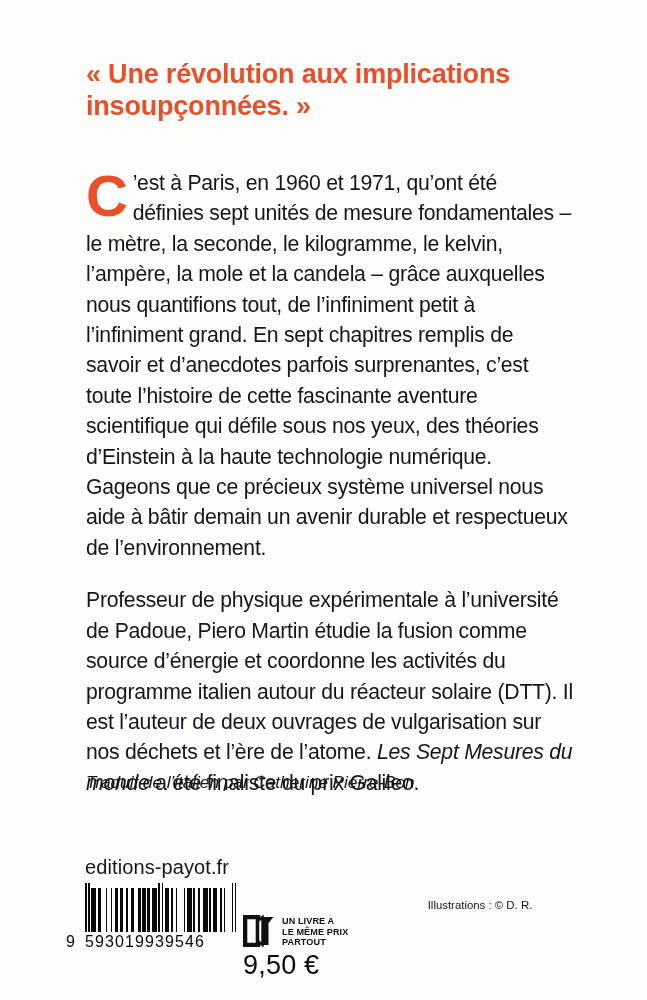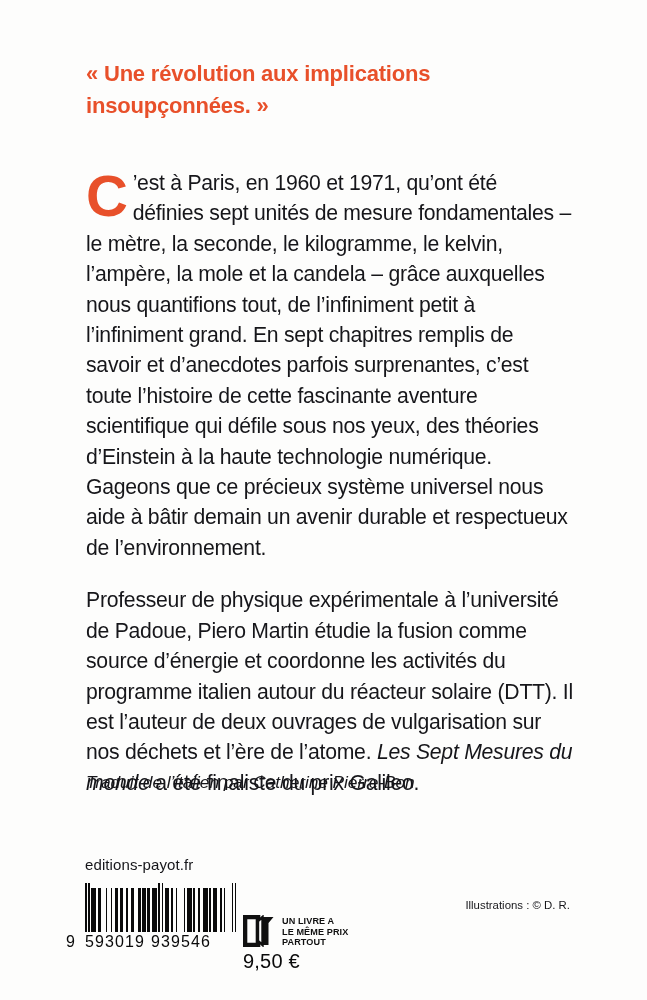--- a/index.html
+++ b/index.html
@@ -22,21 +22,21 @@
   }
 
   
   .pullquote {
     position: absolute;
     left: 86px;
     top: 58px;
     width: 480px;
     color: #E8502A;
     font-weight: bold;
-    font-size: 22px;
+    font-size: 27px;
     line-height: 32px;
     letter-spacing: -0.2px;
     font-stretch: condensed;
   }
 
   
   .body-block {
     position: absolute;
     left: 86px;
     top: 168px;
@@ -80,21 +80,21 @@
     font-style: italic;
     color: #16161A;
     letter-spacing: -0.1px;
   }
 
   
   .site-url {
     position: absolute;
     left: 85px;
     top: 856px;
-    font-size: 15px;
+    font-size: 20px;
     color: #16161A;
     letter-spacing: 0.1px;
   }
 
   .barcode-area {
     position: absolute;
     left: 66px;
     top: 888px;
     width: 175px;
   }
@@ -118,21 +118,20 @@
     font-size: 16px;
     letter-spacing: 1.1px;
     color: #0a0a0a;
     white-space: nowrap;
     font-family: "Liberation Sans", sans-serif;
   }
   .isbn .lead {
     margin-right: 9px;
   }
   .isbn .g2 {
-    margin-left: 6px;
   }
 
   
   .price-block {
     position: absolute;
     left: 243px;
     top: 915px;
     width: 130px;
   }
   .lp-row {
@@ -150,32 +149,32 @@
   .lp-text {
     font-size: 9.1px;
     font-weight: bold;
     line-height: 10.6px;
     color: #101010;
     letter-spacing: 0.1px;
     padding-top: 1px;
   }
   .price {
     margin-top: 2px;
-    font-size: 20px;
+    font-size: 27px;
     color: #0a0a0a;
     letter-spacing: 0.2px;
   }
 
   
   .credits {
     position: absolute;
     left: 390px;
     top: 898px;
     width: 180px;
-    text-align: right;
+    text-align: center;
     font-size: 11.4px;
     line-height: 15px;
     color: #16161A;
   }
   .credits div { white-space: nowrap; }
 </style>
 </head>
 <body>
 
 <div class="cover">

